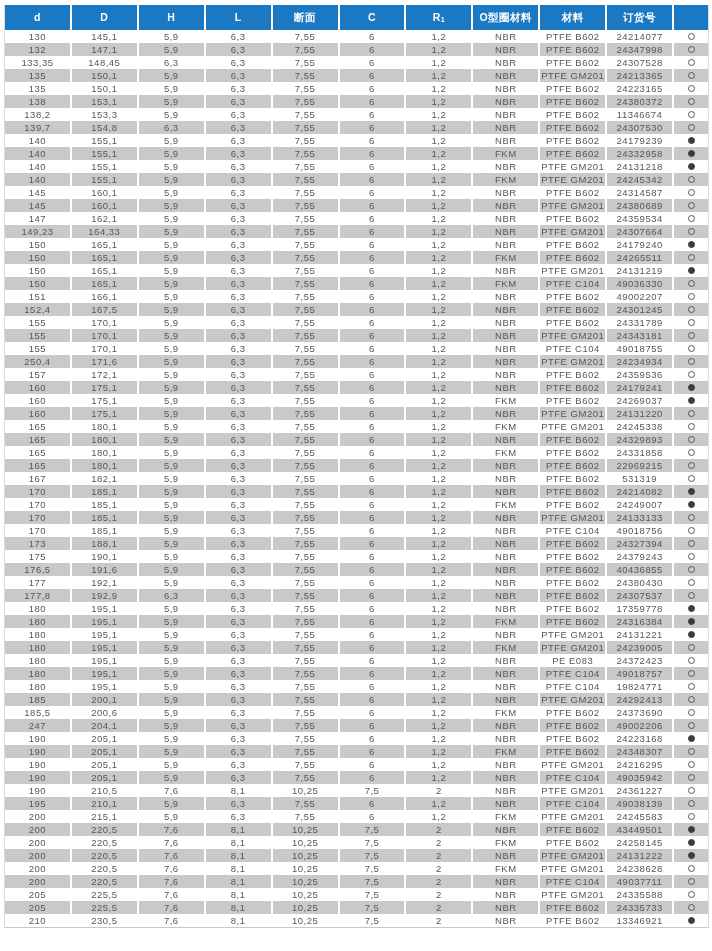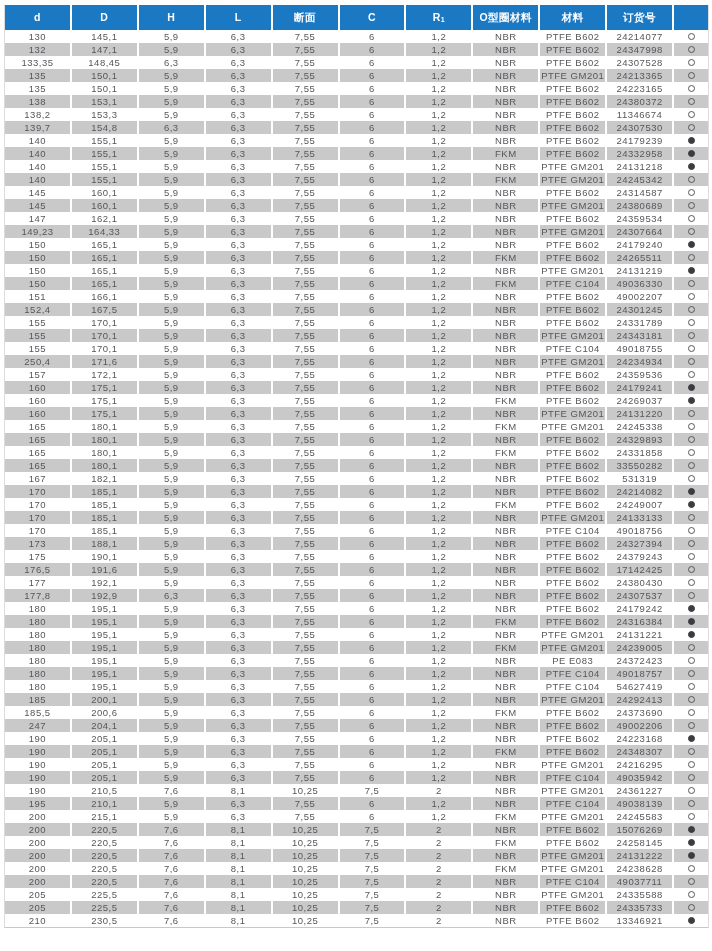--- a/index.html
+++ b/index.html
@@ -562,21 +562,21 @@
         <div class="row">
           <div class="cell">165</div>
           <div class="cell">180,1</div>
           <div class="cell">5,9</div>
           <div class="cell">6,3</div>
           <div class="cell">7,55</div>
           <div class="cell">6</div>
           <div class="cell">1,2</div>
           <div class="cell">NBR</div>
           <div class="cell">PTFE B602</div>
-          <div class="cell">33550282</div>
+          <div class="cell">22969215</div>
           <div class="cell circle-col">
             <span class="dot empty"></span>
           </div>
         </div>
         <div class="row">
           <div class="cell">167</div>
           <div class="cell">182,1</div>
           <div class="cell">5,9</div>
           <div class="cell">6,3</div>
           <div class="cell">7,55</div>
@@ -682,21 +682,21 @@
         <div class="row">
           <div class="cell">176,5</div>
           <div class="cell">191,6</div>
           <div class="cell">5,9</div>
           <div class="cell">6,3</div>
           <div class="cell">7,55</div>
           <div class="cell">6</div>
           <div class="cell">1,2</div>
           <div class="cell">NBR</div>
           <div class="cell">PTFE B602</div>
-          <div class="cell">17142425</div>
+          <div class="cell">40436855</div>
           <div class="cell circle-col">
             <span class="dot empty"></span>
           </div>
         </div>
         <div class="row">
           <div class="cell">177</div>
           <div class="cell">192,1</div>
           <div class="cell">5,9</div>
           <div class="cell">6,3</div>
           <div class="cell">7,55</div>
@@ -727,21 +727,21 @@
         <div class="row">
           <div class="cell">180</div>
           <div class="cell">195,1</div>
           <div class="cell">5,9</div>
           <div class="cell">6,3</div>
           <div class="cell">7,55</div>
           <div class="cell">6</div>
           <div class="cell">1,2</div>
           <div class="cell">NBR</div>
           <div class="cell">PTFE B602</div>
-          <div class="cell">24179242</div>
+          <div class="cell">17359778</div>
           <div class="cell circle-col">
             <span class="dot filled"></span>
           </div>
         </div>
         <div class="row">
           <div class="cell">180</div>
           <div class="cell">195,1</div>
           <div class="cell">5,9</div>
           <div class="cell">6,3</div>
           <div class="cell">7,55</div>
@@ -817,21 +817,21 @@
         <div class="row">
           <div class="cell">180</div>
           <div class="cell">195,1</div>
           <div class="cell">5,9</div>
           <div class="cell">6,3</div>
           <div class="cell">7,55</div>
           <div class="cell">6</div>
           <div class="cell">1,2</div>
           <div class="cell">NBR</div>
           <div class="cell">PTFE C104</div>
-          <div class="cell">54627419</div>
+          <div class="cell">19824771</div>
           <div class="cell circle-col">
             <span class="dot empty"></span>
           </div>
         </div>
         <div class="row">
           <div class="cell">185</div>
           <div class="cell">200,1</div>
           <div class="cell">5,9</div>
           <div class="cell">6,3</div>
           <div class="cell">7,55</div>
@@ -982,21 +982,21 @@
         <div class="row">
           <div class="cell">200</div>
           <div class="cell">220,5</div>
           <div class="cell">7,6</div>
           <div class="cell">8,1</div>
           <div class="cell">10,25</div>
           <div class="cell">7,5</div>
           <div class="cell">2</div>
           <div class="cell">NBR</div>
           <div class="cell">PTFE B602</div>
-          <div class="cell">15076269</div>
+          <div class="cell">43449501</div>
           <div class="cell circle-col">
             <span class="dot filled"></span>
           </div>
         </div>
         <div class="row">
           <div class="cell">200</div>
           <div class="cell">220,5</div>
           <div class="cell">7,6</div>
           <div class="cell">8,1</div>
           <div class="cell">10,25</div>

